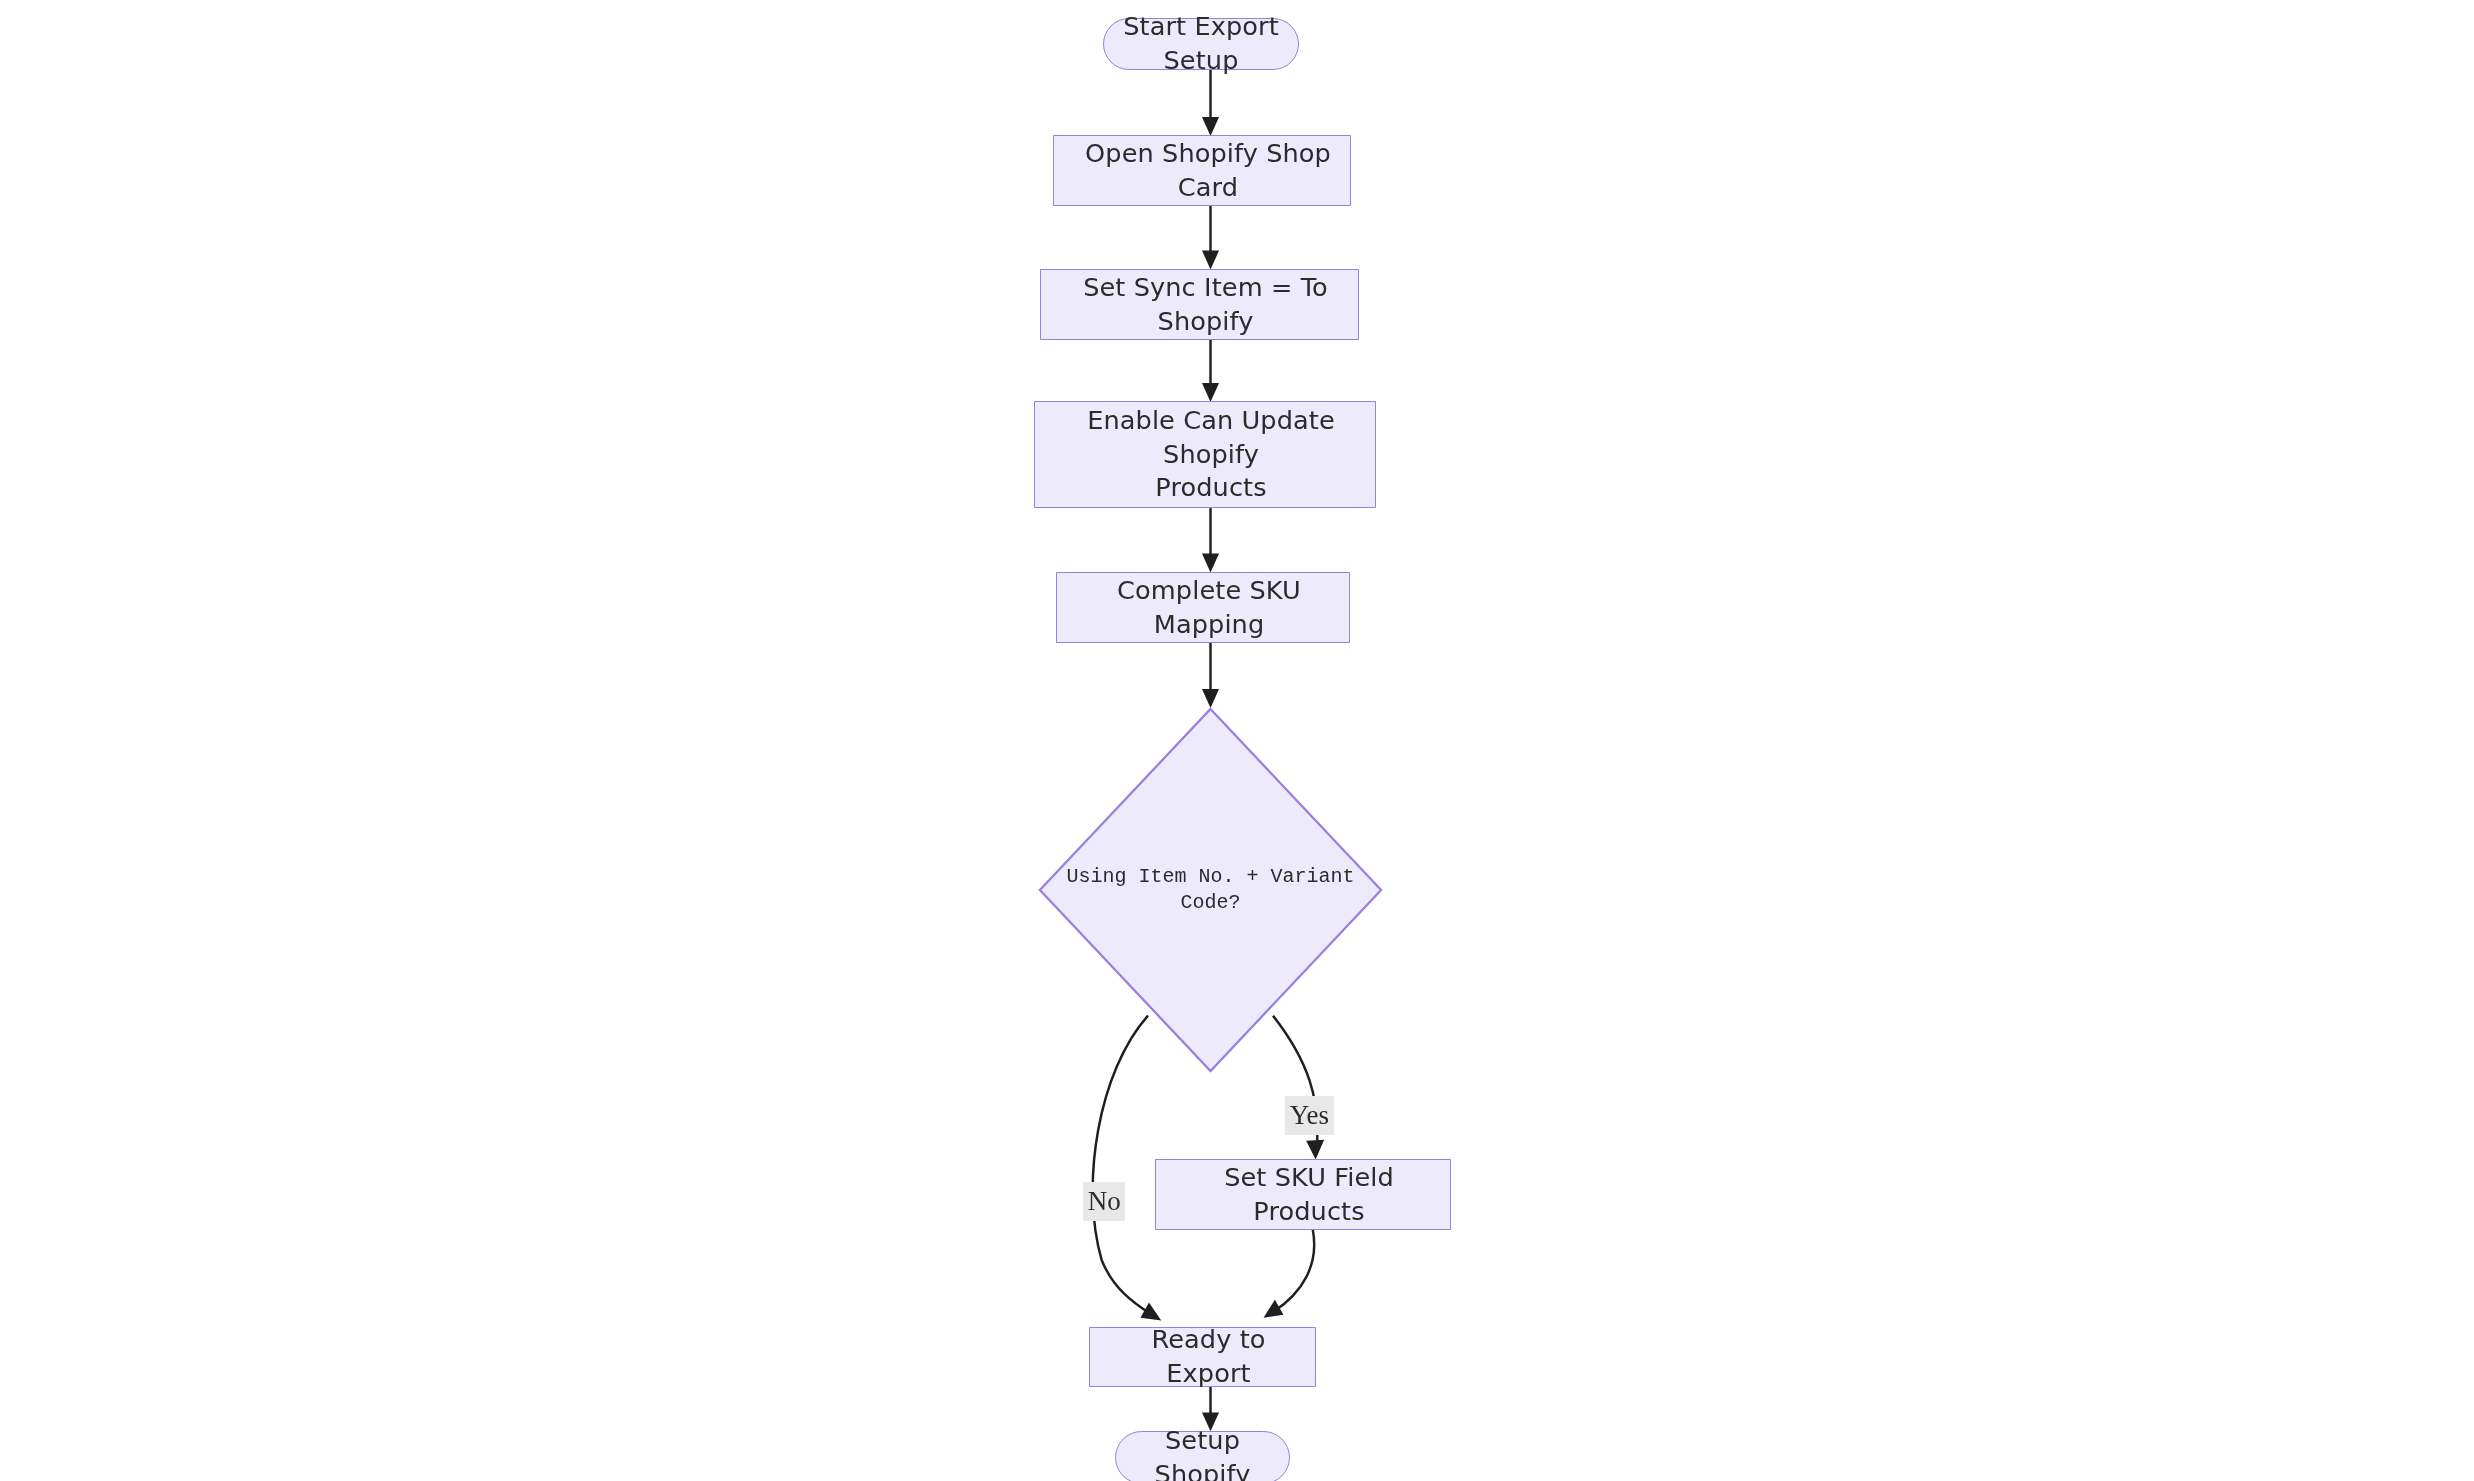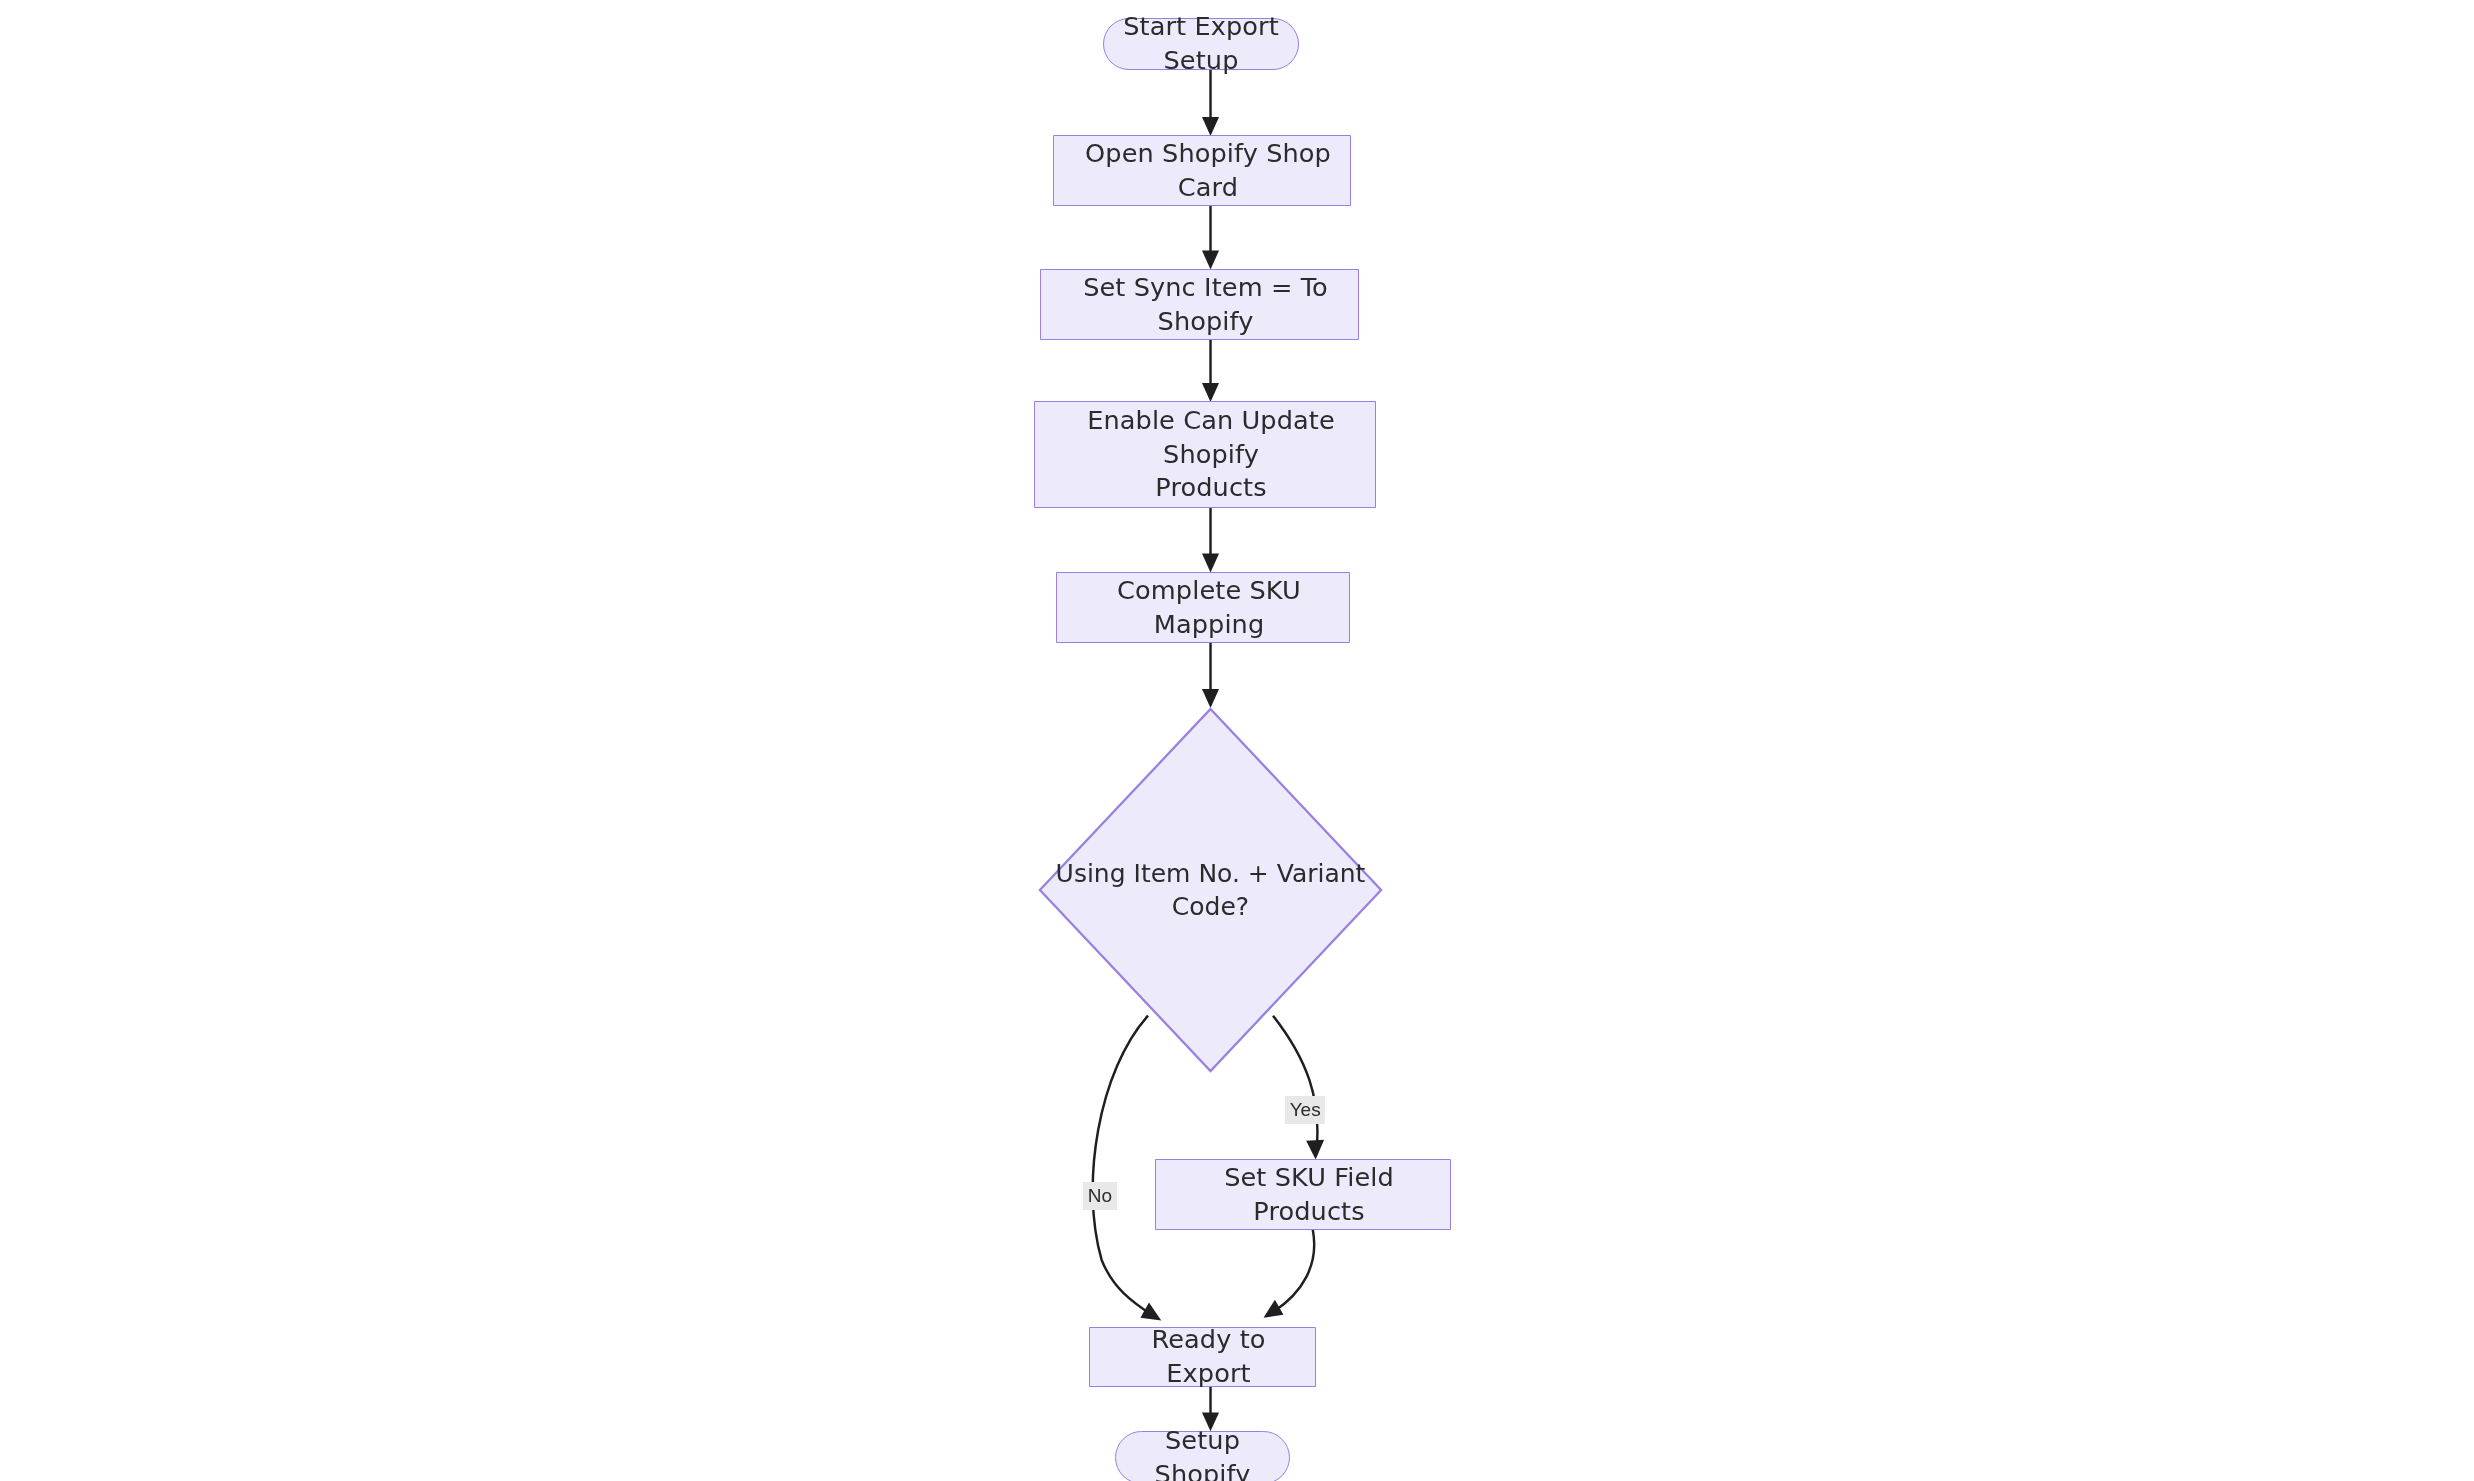--- a/index.html
+++ b/index.html
@@ -64,24 +64,25 @@
     position: absolute;
     left: 0;
     top: 0;
     width: 100%;
     height: 100%;
     display: flex;
     align-items: center;
     justify-content: center;
     text-align: center;
     color: #2b2b2b;
-    font-size: 25px;
+    font-size: 20px;
     line-height: 1.32;
     white-space: pre-line;
     pointer-events: none;
+    font-family: Liberation Mono, monospace;
   }
 
   .edge-layer {
     position: absolute;
     left: 0;
     top: 0;
     width: 2475px;
     height: 1481px;
     overflow: visible;
   }
@@ -91,24 +92,24 @@
     stroke-width: 2.6px;
   }
   .edge-arrow {
     fill: #1f1f1f;
   }
 
   .edge-label {
     position: absolute;
     background: #E8E8E8;
     color: #2b2b2b;
-    font-size: 19px;
+    font-size: 27px;
     line-height: 1.3;
     padding: 1.9px 4.7px;
-    font-family: Liberation Sans, sans-serif;
+    font-family: Liberation Serif, serif;
     white-space: nowrap;
   }
 </style>
 </head>
 <body>
 
 <div id="flowchart">
 
   <svg class="edge-layer" viewBox="0 0 2613 1564" width="2475" height="1481">
 

